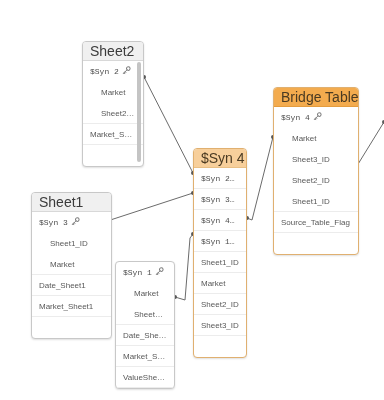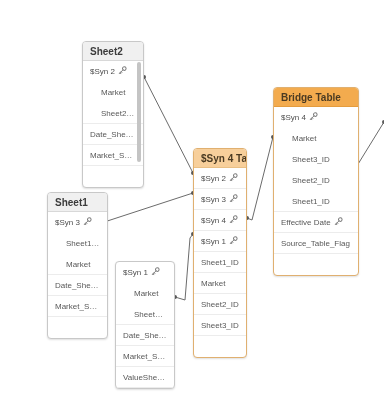--- a/index.html
+++ b/index.html
@@ -37,22 +37,22 @@
     overflow: hidden;
   }
   .table-box.accent {
     border: 1px solid #e0b070;
   }
   .tbl-header {
     box-sizing: border-box;
     height: 19px;
     line-height: 19px;
     padding: 0 7px;
-    font-size: 10px;
-    font-weight: bold;
+    font-size: 14px;
+    font-weight: normal;
     color: #3b3b3b;
     background: #f0f0f0;
     border-bottom: 1px solid #d8d8d8;
     white-space: nowrap;
     overflow: hidden;
   }
   .tbl-header.hdr-light {
     background: #f7cf9b;
     border-bottom: 1px solid #e9bf85;
     color: #4a3a22;
@@ -70,20 +70,21 @@
     font-size: 8px;
     color: #585858;
     white-space: nowrap;
     overflow: hidden;
     text-overflow: ellipsis;
     border-bottom: 1px solid #ececec;
     position: relative;
   }
   .field-row.syn {
     color: #4d4d4d;
+    font-family: Liberation Mono, monospace;
   }
   .field-row.child {
     padding-left: 18px;
     border-bottom: none;
   }
   .field-row.nb {
     border-bottom: none;
   }
   .field-row.blank {
     border-bottom: none;
@@ -129,43 +130,36 @@
 <div class="table-box" style="left: 82px; top: 41px; width: 62px;">
       <div class="tbl-header ">Sheet2</div>
       <div class="field-row nb syn"><span>$Syn 2</span><span class="keyicon"><svg viewBox="0 0 16 16" width="9" height="9">
             <g fill="#7a7a7a">
               <circle cx="11.2" cy="4.6" r="3.2" fill="none" stroke="#7a7a7a" stroke-width="1.8"></circle>
               <path d="M8.9 6.9 L2.2 13.6 M3.6 12.2 L5.2 13.8 M5.6 10.2 L7.0 11.6" stroke="#7a7a7a" stroke-width="1.7" fill="none" stroke-linecap="round"></path>
             </g>
           </svg></span></div>
       <div class="field-row child nb"><span>Market</span></div>
       <div class="field-row child" style="border-bottom: 1px solid rgb(236, 236, 236);"><span>Sheet2_ID</span></div>
-      <div class="field-row" style="border-bottom: 1px solid rgb(236, 236, 236);"><span>Date_Sheet2</span></div>
       <div class="field-row" style="border-bottom: 1px solid rgb(236, 236, 236);"><span>Market_She…</span></div>
       <div class="field-row nb blank"><span></span></div>
       <div class="scrollbar" style="height: 100px;"></div>
     </div>
     <div class="table-box accent" style="left: 273px; top: 87px; width: 86px;">
       <div class="tbl-header hdr-strong">Bridge Table</div>
       <div class="field-row nb syn"><span>$Syn 4</span><span class="keyicon"><svg viewBox="0 0 16 16" width="9" height="9">
             <g fill="#7a7a7a">
               <circle cx="11.2" cy="4.6" r="3.2" fill="none" stroke="#7a7a7a" stroke-width="1.8"></circle>
               <path d="M8.9 6.9 L2.2 13.6 M3.6 12.2 L5.2 13.8 M5.6 10.2 L7.0 11.6" stroke="#7a7a7a" stroke-width="1.7" fill="none" stroke-linecap="round"></path>
             </g>
           </svg></span></div>
       <div class="field-row child nb"><span>Market</span></div>
       <div class="field-row child nb"><span>Sheet3_ID</span></div>
       <div class="field-row child nb"><span>Sheet2_ID</span></div>
       <div class="field-row child" style="border-bottom: 1px solid rgb(236, 236, 236);"><span>Sheet1_ID</span></div>
-      <div class="field-row" style="border-bottom: 1px solid rgb(236, 236, 236);"><span>Effective Date</span><span class="keyicon"><svg viewBox="0 0 16 16" width="9" height="9">
-            <g fill="#7a7a7a">
-              <circle cx="11.2" cy="4.6" r="3.2" fill="none" stroke="#7a7a7a" stroke-width="1.8"></circle>
-              <path d="M8.9 6.9 L2.2 13.6 M3.6 12.2 L5.2 13.8 M5.6 10.2 L7.0 11.6" stroke="#7a7a7a" stroke-width="1.7" fill="none" stroke-linecap="round"></path>
-            </g>
-          </svg></span></div>
       <div class="field-row" style="border-bottom: 1px solid rgb(236, 236, 236);"><span>Source_Table_Flag</span></div>
       <div class="field-row nb blank"><span></span></div>
     </div>
     <div class="table-box accent" style="left: 193px; top: 148px; width: 54px;">
       <div class="tbl-header hdr-light">$Syn 4 Table</div>
       <div class="field-row syn" style="border-bottom: 1px solid rgb(236, 236, 236);"><span>$Syn 2</span><span class="keyicon"><svg viewBox="0 0 16 16" width="9" height="9">
             <g fill="#7a7a7a">
               <circle cx="11.2" cy="4.6" r="3.2" fill="none" stroke="#7a7a7a" stroke-width="1.8"></circle>
               <path d="M8.9 6.9 L2.2 13.6 M3.6 12.2 L5.2 13.8 M5.6 10.2 L7.0 11.6" stroke="#7a7a7a" stroke-width="1.7" fill="none" stroke-linecap="round"></path>
             </g>
@@ -187,21 +181,21 @@
               <circle cx="11.2" cy="4.6" r="3.2" fill="none" stroke="#7a7a7a" stroke-width="1.8"></circle>
               <path d="M8.9 6.9 L2.2 13.6 M3.6 12.2 L5.2 13.8 M5.6 10.2 L7.0 11.6" stroke="#7a7a7a" stroke-width="1.7" fill="none" stroke-linecap="round"></path>
             </g>
           </svg></span></div>
       <div class="field-row" style="border-bottom: 1px solid rgb(236, 236, 236);"><span>Sheet1_ID</span></div>
       <div class="field-row" style="border-bottom: 1px solid rgb(236, 236, 236);"><span>Market</span></div>
       <div class="field-row" style="border-bottom: 1px solid rgb(236, 236, 236);"><span>Sheet2_ID</span></div>
       <div class="field-row" style="border-bottom: 1px solid rgb(236, 236, 236);"><span>Sheet3_ID</span></div>
       <div class="field-row nb blank"><span></span></div>
     </div>
-    <div class="table-box" style="left: 47px; top: 192px; width: 61px;">
+    <div class="table-box" style="left: 31px; top: 192px; width: 81px;">
       <div class="tbl-header ">Sheet1</div>
       <div class="field-row nb syn"><span>$Syn 3</span><span class="keyicon"><svg viewBox="0 0 16 16" width="9" height="9">
             <g fill="#7a7a7a">
               <circle cx="11.2" cy="4.6" r="3.2" fill="none" stroke="#7a7a7a" stroke-width="1.8"></circle>
               <path d="M8.9 6.9 L2.2 13.6 M3.6 12.2 L5.2 13.8 M5.6 10.2 L7.0 11.6" stroke="#7a7a7a" stroke-width="1.7" fill="none" stroke-linecap="round"></path>
             </g>
           </svg></span></div>
       <div class="field-row child nb"><span>Sheet1_ID</span></div>
       <div class="field-row child" style="border-bottom: 1px solid rgb(236, 236, 236);"><span>Market</span></div>
       <div class="field-row" style="border-bottom: 1px solid rgb(236, 236, 236);"><span>Date_Sheet1</span></div>

